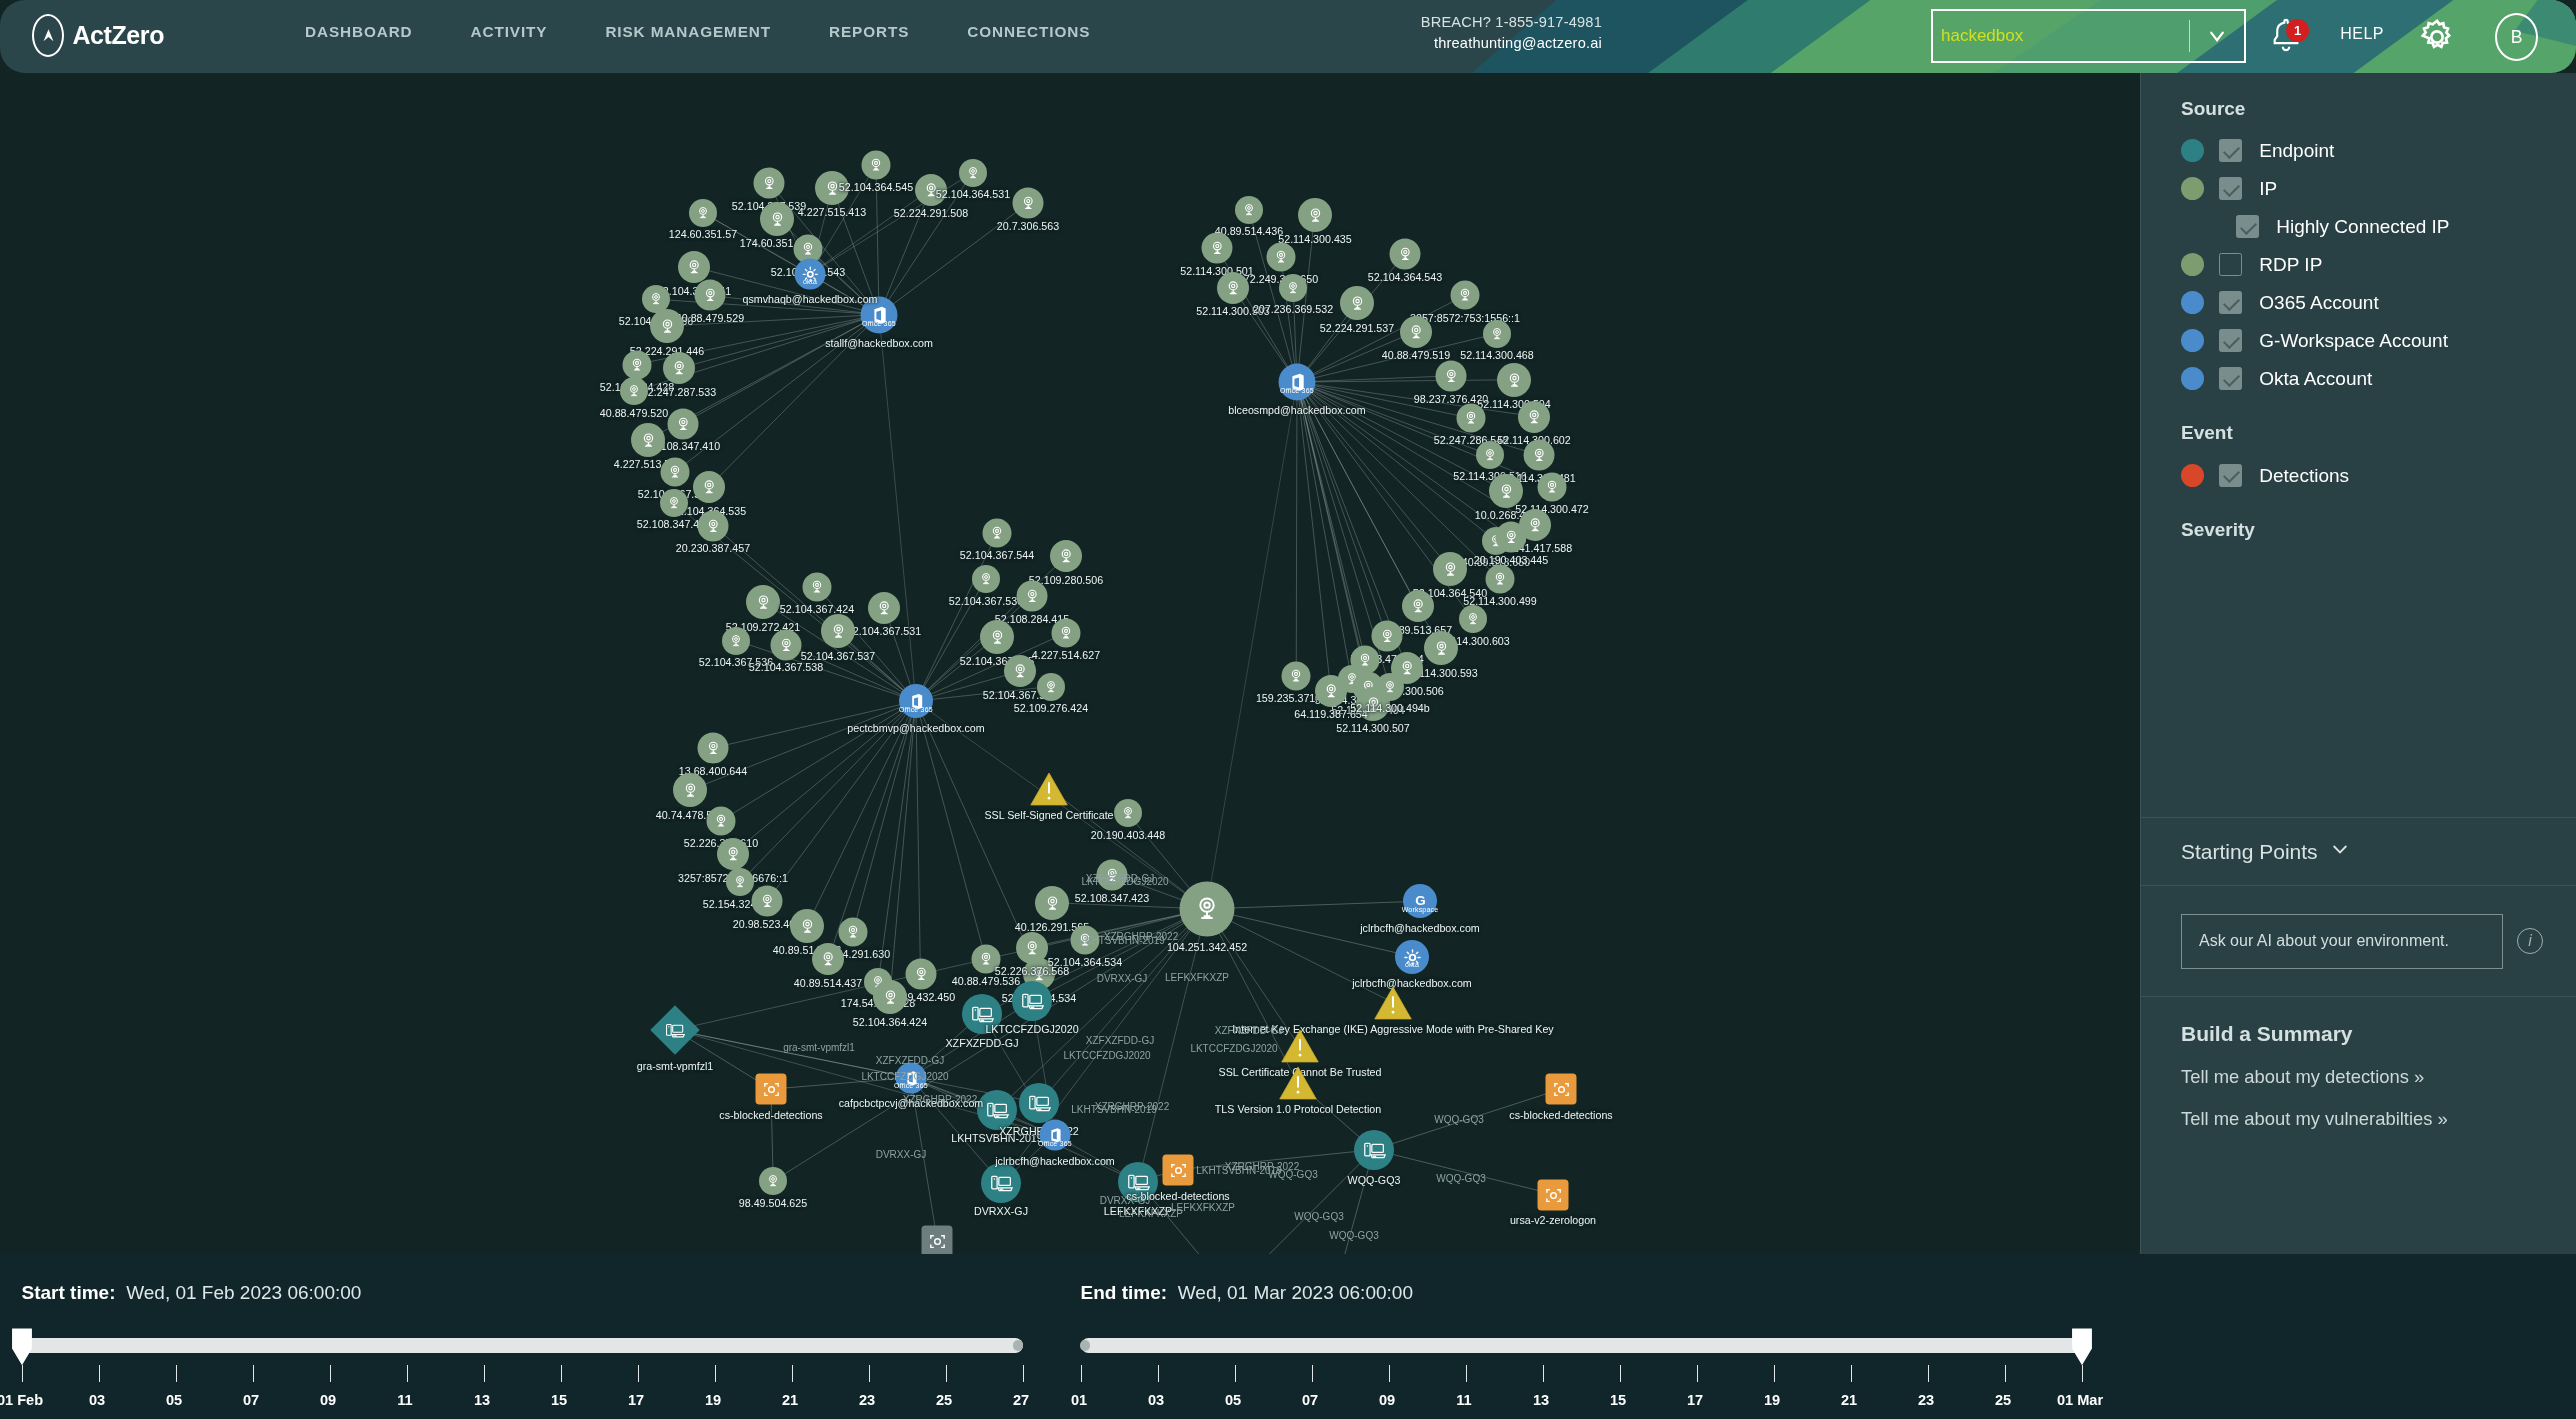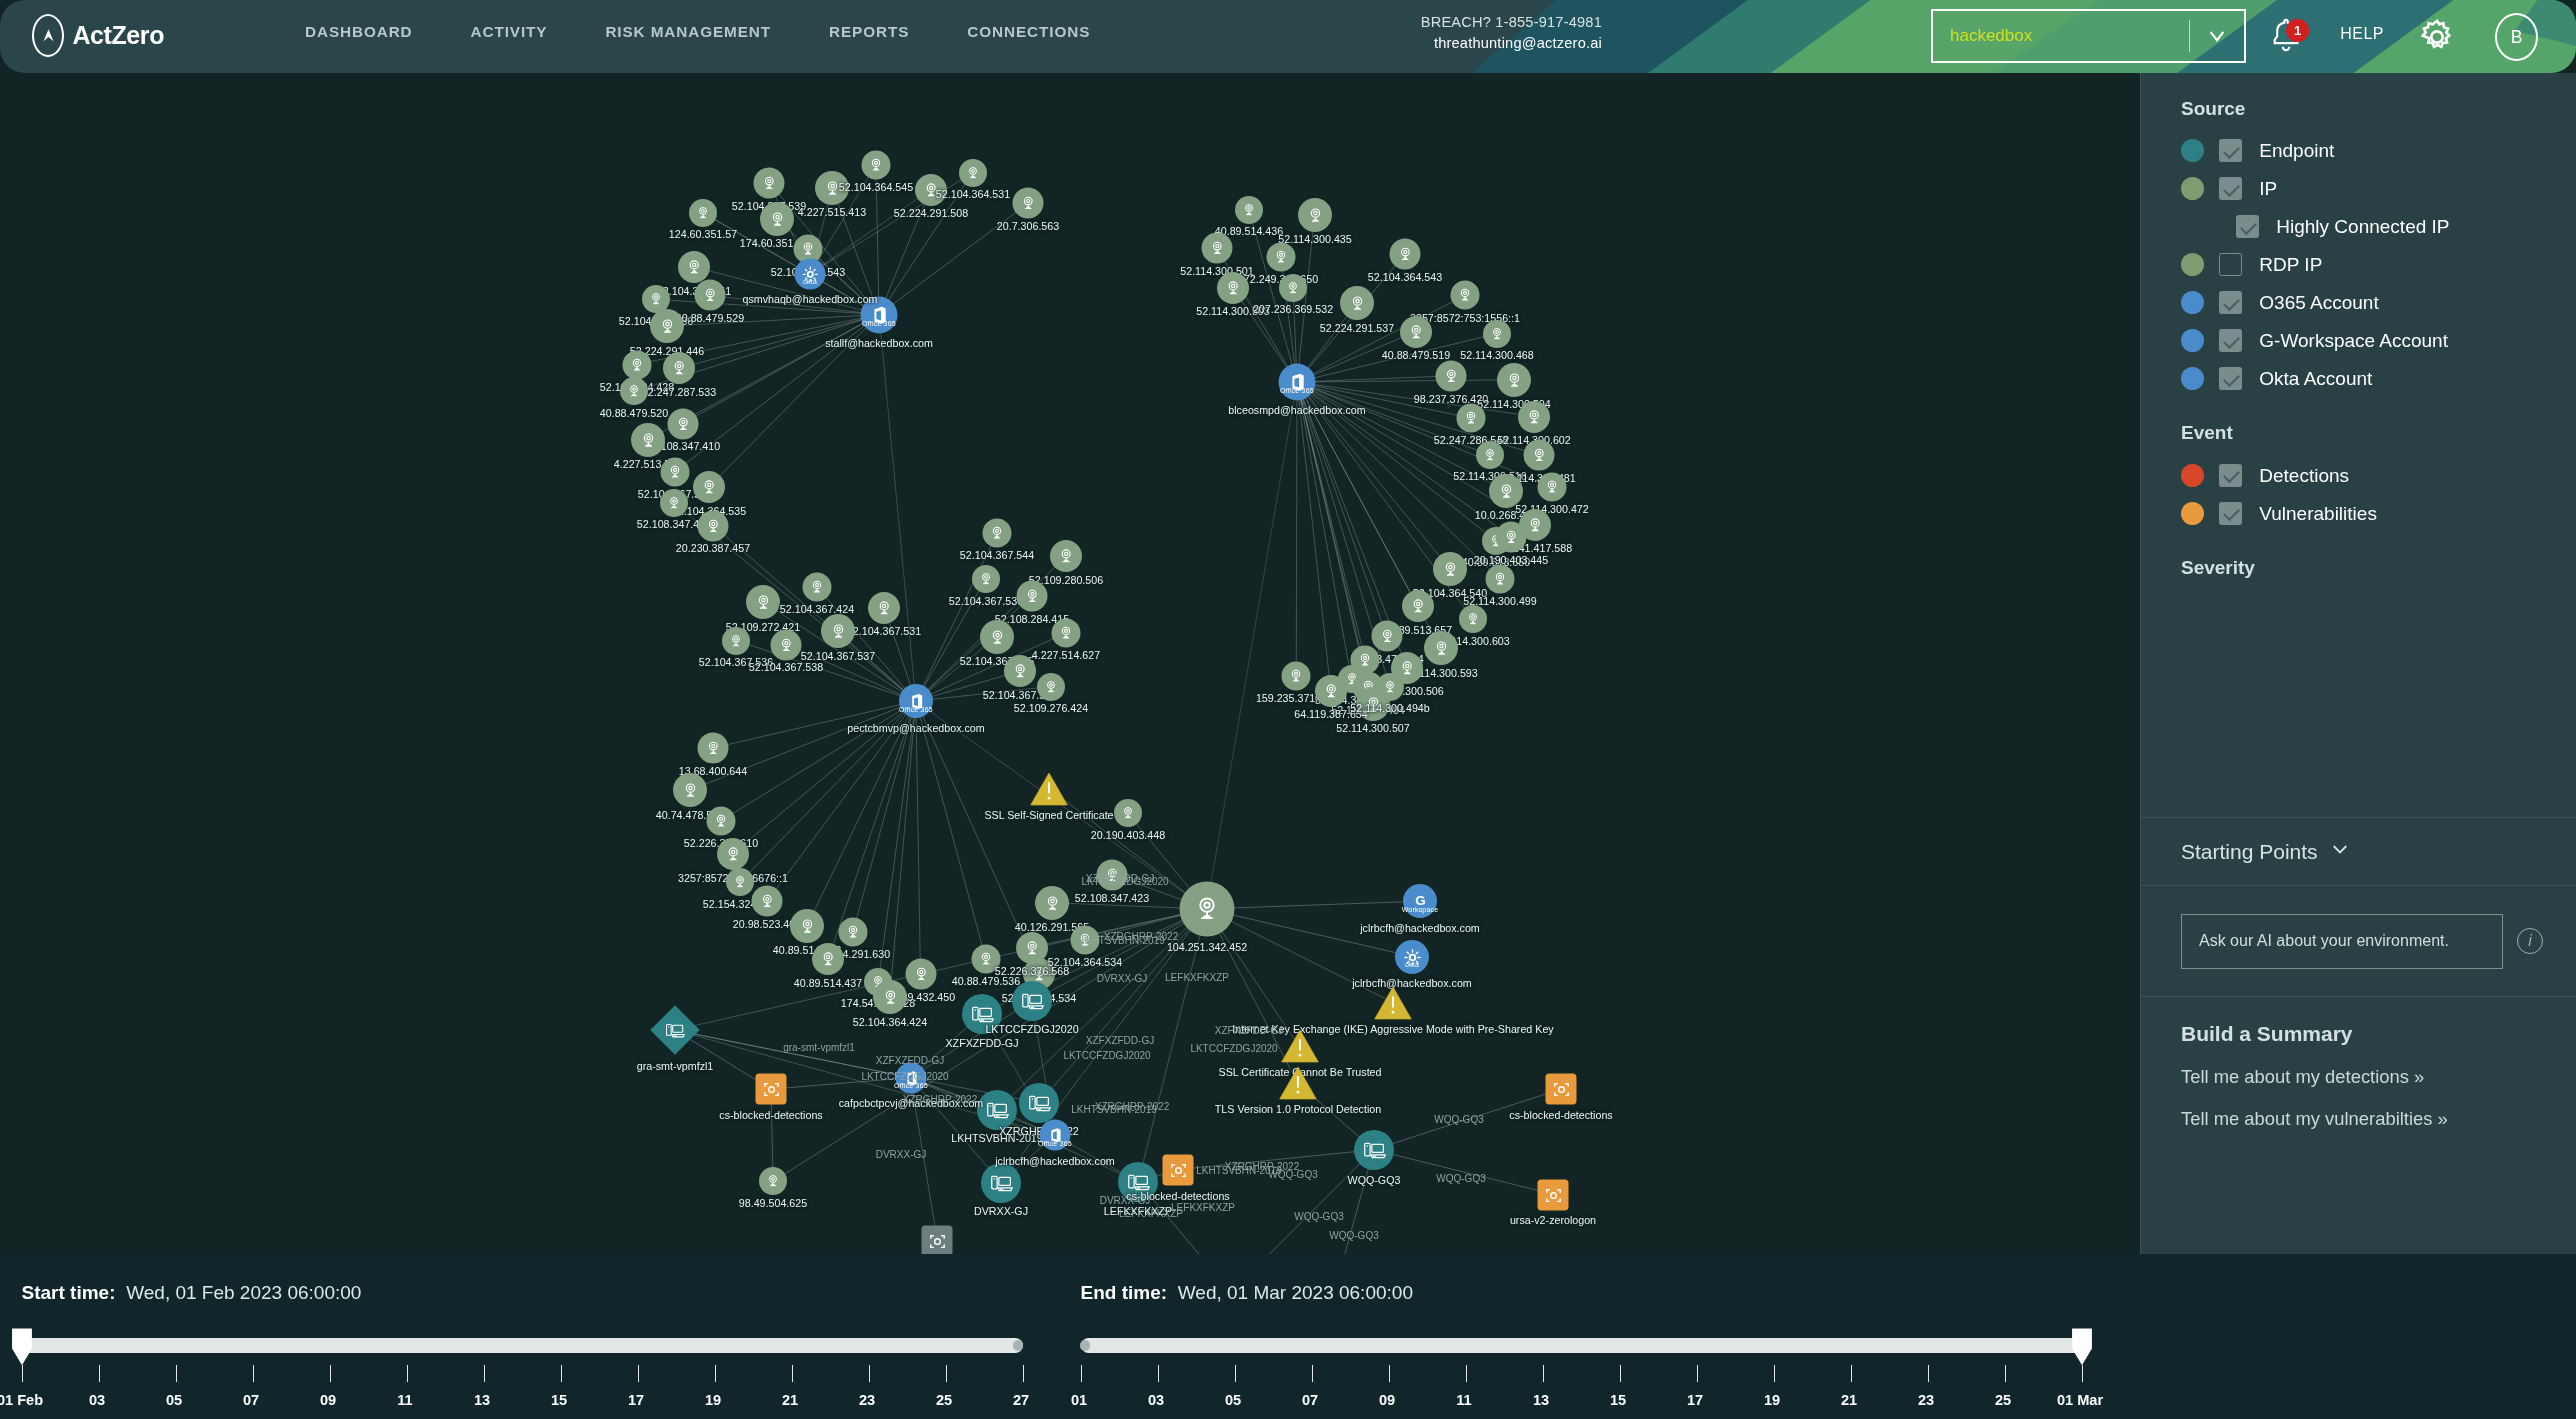--- a/index.html
+++ b/index.html
@@ -21,21 +21,21 @@
   #mainnav{ position:absolute; left:276px; top:23px; display:flex; gap:0; }
   #mainnav a{ color:#b6c8cb; font-size:15.3px; font-weight:bold; letter-spacing:0.9px;
     text-decoration:none; padding:0 29px; white-space:nowrap; }
 
   #breach{ position:absolute; right:974px; top:11.5px; text-align:right; line-height:1.45; }
   #breach .l1{ color:#d8e2e2; font-size:14.6px; letter-spacing:0.2px;}
   #breach .l2{ color:#ffffff; font-size:14.6px; letter-spacing:0.2px;}
 
   #orgsel{ position:absolute; right:330px; top:9.2px; width:315px; height:54px;
     border:2.3px solid #fff; display:flex; align-items:center; background:transparent; }
-  #orgsel .val{ color:#cfe11f; font-size:17px; padding-left:17px; flex:1; }
+  #orgsel .val{ color:#cfe11f; font-size:17px; padding-left:8px; flex:1; }
   #orgsel .sep{ width:1.5px; height:32px; background:rgba(255,255,255,.65); }
   #orgsel .caret{ width:54px; display:flex; align-items:center; justify-content:center; }
   #orgsel .caret svg{ width:20px; height:20px; }
 
   #bell{ position:absolute; right:270px; top:17px; width:37px; height:40px; }
   #bell svg{ width:34px; height:37px; }
   #bell .badge{ position:absolute; right:-3.1px; top:2.3px; width:23px; height:23px;
     background:#d31f1f; border-radius:50%; color:#fff; font-size:13px; font-weight:bold;
     display:flex; align-items:center; justify-content:center; }
   #helpbtn{ position:absolute; right:192px; top:25px; color:#fff; font-size:16px;
@@ -1821,25 +1821,20 @@
   </div>
 
   <div class="sect">
     <h3>Event</h3>
     <div id="event-rows">
         <div class="frow">
           <span class="swatch" style="background:#d8472a"></span>
           <span class="cbx on"></span>
           <span class="flbl">Detections</span>
         </div>
-        <div class="frow">
-          <span class="swatch" style="background:#e89a3c"></span>
-          <span class="cbx on"></span>
-          <span class="flbl">Vulnerabilities</span>
-        </div>
       </div>
   </div>
 
   <div class="sect">
     <h3>Severity</h3>
   </div>
 
   <div id="startpts">
     <span>Starting Points</span>
     <span>

